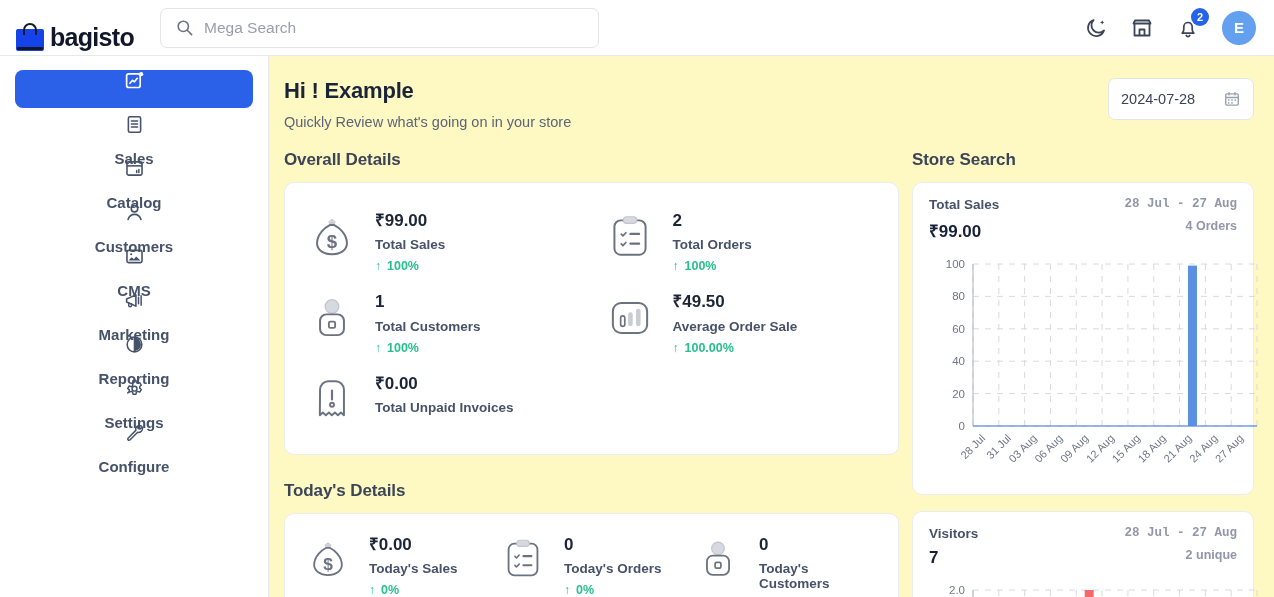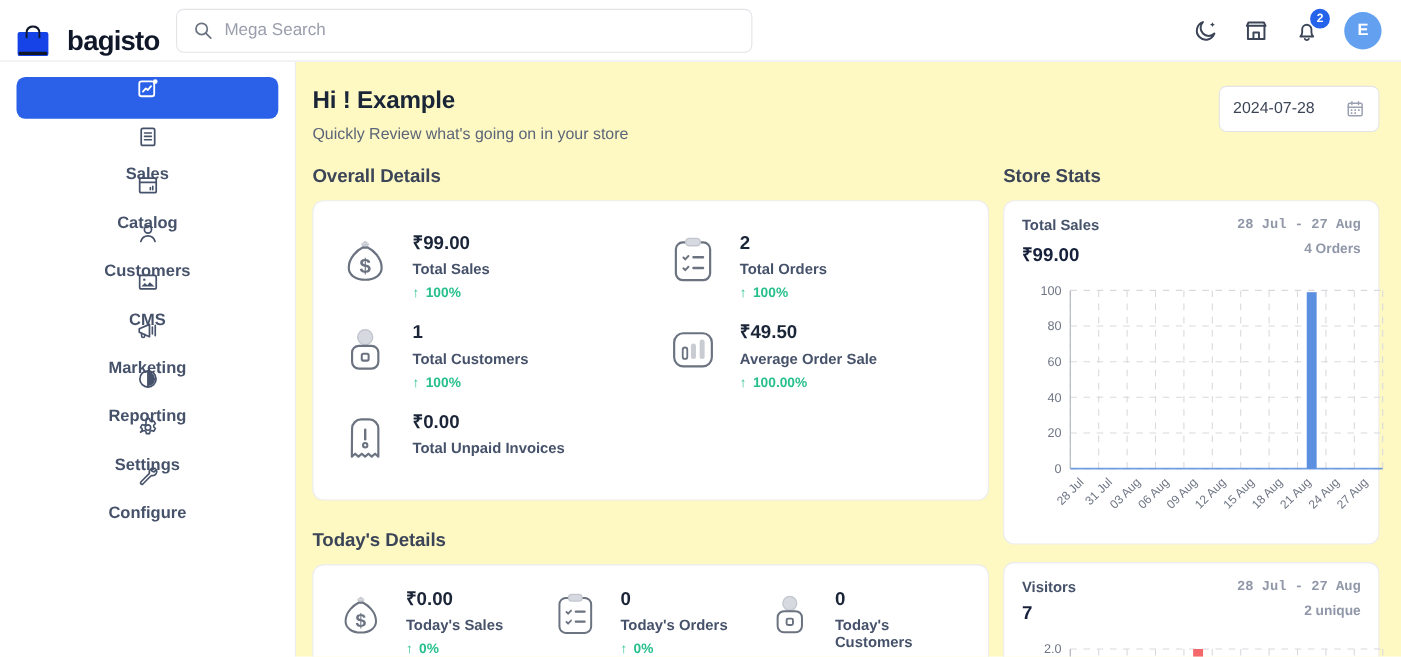--- a/index.html
+++ b/index.html
@@ -13,42 +13,42 @@
   .app { width: 1274px; height: 597px; position: relative; display: flex; flex-direction: column; }
 
   
   .topbar {
     height: 56px; flex: 0 0 56px;
     display: flex; align-items: center;
     border-bottom: 1px solid #e9e9ed;
     background: #fff;
     position: relative; z-index: 5;
   }
-  .brand { display: flex; align-items: center; gap: 15px; padding-left: 16px; width: 148px; margin-top: 20px; }
+  .brand { display: flex; align-items: center; gap: 4px; padding-left: 16px; width: 148px; margin-top: 20px; }
   .brand-mark { width: 30px; height: 30px; position: relative; }
   .brand-bag {
     position: absolute; left: 0; top: 6px; width: 28px; height: 22px;
     background: #1543e8; border-radius: 2px;
   }
   .brand-handle {
     position: absolute; left: 7px; top: 0px; width: 14px; height: 12px;
     border: 2.6px solid #0f1729; border-bottom: none;
     border-radius: 8px 8px 0 0;
   }
   .brand-bar {
     position: absolute; left: 1px; top: 24px; width: 26px; height: 3.4px;
     background: #0f1729; border-radius: 1px;
   }
   .brand-text {
     font-size: 25px; font-weight: bold; letter-spacing: -0.7px;
     color: #0f1729;
   }
   .searchwrap { margin-left: 12px; position: relative; }
   .searchbox {
-    width: 524px; height: 40px;
+    width: 439px; height: 40px;
     border: 1px solid #e3e4e8; border-radius: 7px;
     display: flex; align-items: center; gap: 10px;
     padding: 0 14px; background: #fff;
   }
   .searchbox .ph { color: #9a9eac; font-size: 15.5px; }
   .topbar-right {
     margin-left: auto; display: flex; align-items: center; gap: 22px;
     padding-right: 18px;
   }
   .ticon { width: 24px; height: 24px; color: #3b4557; cursor: pointer; position: relative; display:block;}
@@ -449,21 +449,21 @@
 
                 </div>
               </div>
 
             </div>
           </div>
         </div>
 
         <div class="rightcol">
 
-          <h2 class="sect">Store Stats</h2>
+          <h2 class="sect">Store Search</h2>
 
           <div class="card statcard">
             <div class="statcard-head">
               <div>
                 <div class="sc-title">Total Sales</div>
                 <div class="sc-big">₹99.00</div>
               </div>
               <div class="sc-right">
                 <div class="sc-range">28 Jul - 27 Aug</div>
                 <div class="sc-sub">4 Orders</div>

